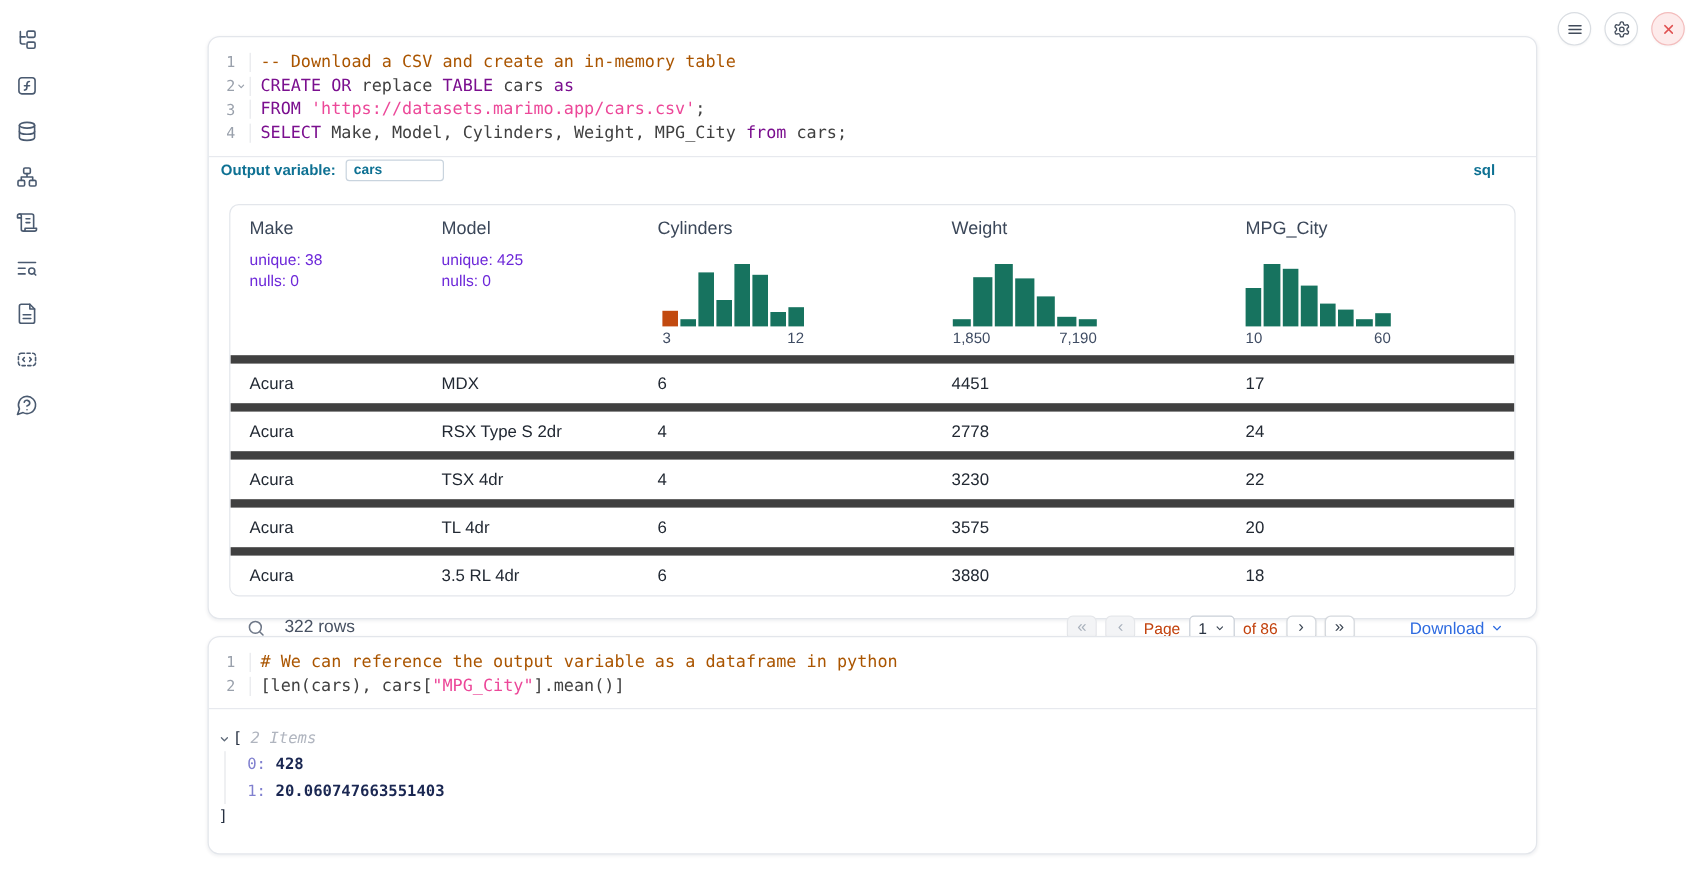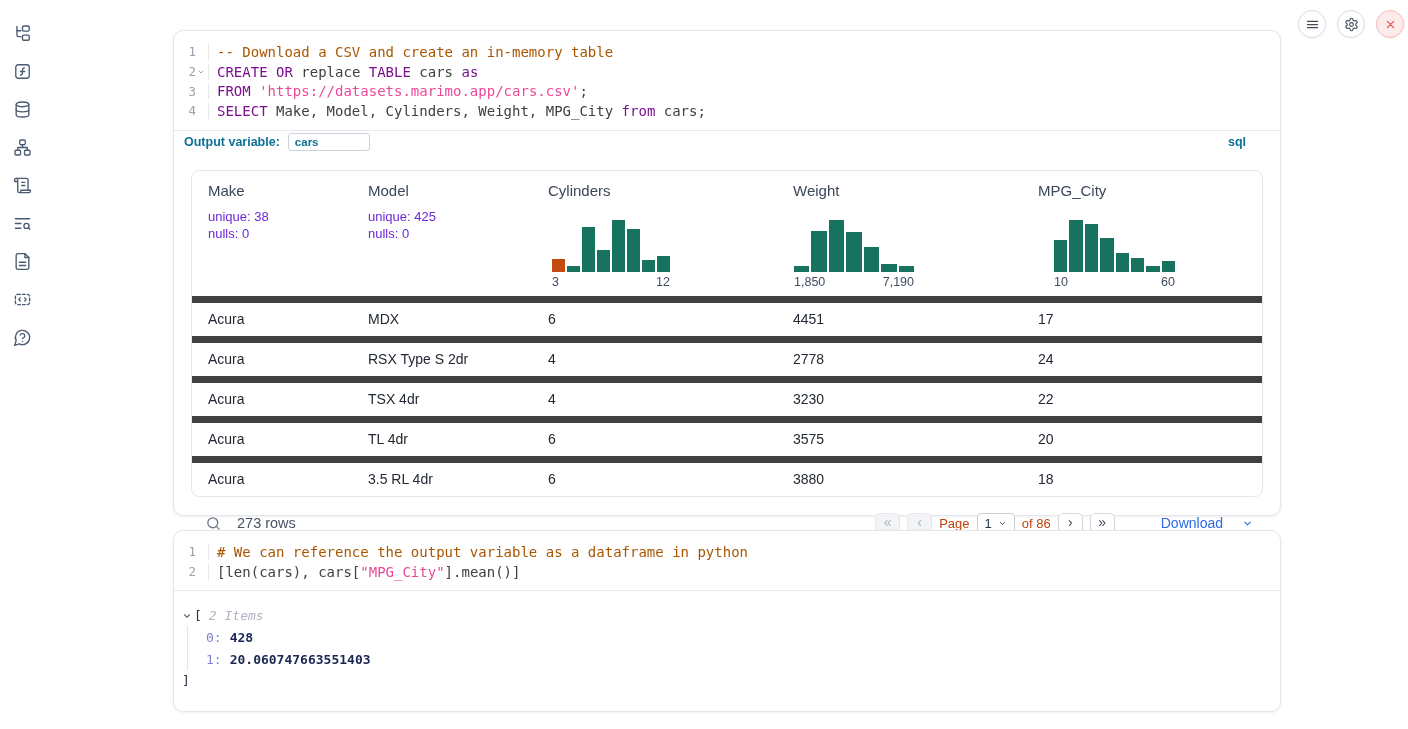--- a/index.html
+++ b/index.html
@@ -46,41 +46,41 @@
   .lang-badge{margin-left:auto;margin-right:20px;font-size:12.5px;font-weight:bold;color:#0e7193;}
 
   
   .table-card{margin:17px 17px 0;border:1px solid #e3e6eb;border-radius:8px;overflow:hidden;}
   .thead,.tr{display:grid;grid-template-columns:160px 180px 245px 245px 1fr;}
   .thead{height:125px;}
   .th{padding:11px 8px 0 16px;position:relative;box-sizing:border-box;}
   .th-title{font-size:15px;color:#3b4759;}
   .th-stats{margin-top:9px;font-size:13px;color:#6d28d9;line-height:17px;}
   .hist{position:absolute;bottom:7px;}
-  .hist-c{left:20px;width:118px;} .hist-w{left:17px;width:120px;} .hist-m{left:32px;width:121px;}
+  .hist-c{left:20px;width:118px;} .hist-w{left:17px;width:120px;} .hist-m{left:16px;width:121px;}
   .hist-bars{display:flex;align-items:flex-end;gap:2px;height:52px;}
   .hist-bar{flex:1;min-height:1px;}
   .hist-axis{display:flex;justify-content:space-between;font-size:12.5px;color:#3f4c63;margin-top:3px;}
   .tr{height:33px;border-top:7px solid #404040;align-items:center;}
   .td{padding:0 16px;font-size:14px;color:#222933;overflow:hidden;white-space:nowrap;}
 
   
   .tfoot{display:flex;align-items:center;height:53px;padding:0 27px 0 31px;}
   .search-icon{color:#6e7787;display:flex;} .search-icon svg{width:17px;height:17px;}
   .rowcount{font-size:14.5px;color:#475162;margin-left:15px;}
   .pager{margin-left:auto;display:flex;align-items:center;gap:7px;}
   .pbtn{width:25px;height:21px;border-radius:5px;display:flex;align-items:center;justify-content:center;
     font-size:14px;line-height:1;cursor:pointer;padding:0 0 2px;}
   .pbtn.off{background:#f3f4f6;border:1px solid #e5e7ea;color:#a9b1bc;}
   .pbtn.on{background:#fff;border:1px solid #d5d9de;color:#3c4654;box-shadow:0 1px 1px rgba(0,0,0,.06);}
   .plabel{font-size:13px;color:#c2410c;}
   .pselect{display:flex;align-items:center;gap:6px;border:1px solid #c9cfd7;border-radius:4px;height:19px;
     padding:0 7px;font-size:13px;color:#2a3342;background:#fff;cursor:pointer;}
   .pselect svg{width:9px;height:9px;color:#3c4654;}
-  .download{display:flex;align-items:center;gap:19px;color:#2e6be0;font-size:14px;margin-left:18px;cursor:pointer;padding-left:28px;}
+  .download{display:flex;align-items:center;gap:5px;color:#2e6be0;font-size:14px;margin-left:18px;cursor:pointer;padding-left:28px;}
   .download svg{width:11px;height:11px;}
 
   
   .py-output{border-top:1px solid #e7e9ee;padding:14px 18px 12px 8px;
     font-family:"DejaVu Sans Mono",monospace;font-size:13px;color:#273142;}
   .tree-head{display:flex;align-items:center;height:21px;}
   .tree-chevron{color:#5f6b7a;display:flex;margin-right:2px;} .tree-chevron svg{width:10px;height:10px;}
   .bracket{color:#273142;}
   .items-label{color:#b0b5bf;font-style:italic;margin-left:7px;}
   .tree-children{margin-left:5px;border-left:1px solid #e4e6ea;padding-left:18px;}
@@ -326,21 +326,21 @@
       </div>
     </div>
 
     <div class="tfoot">
       <span class="search-icon">
         <svg viewBox="0 0 24 24" fill="none" stroke="currentColor" stroke-width="1.8" stroke-linecap="round">
             <circle cx="11" cy="11" r="7"></circle>
             <path d="m20 20-3.6-3.6"></path>
           </svg>
       </span>
-      <span class="rowcount">273 rows</span>
+      <span class="rowcount">322 rows</span>
       <div class="pager">
         <button class="pbtn off">«</button>
         <button class="pbtn off">‹</button>
         <span class="plabel">Page</span>
         <div class="pselect">
           <span>1</span>
           <svg viewBox="0 0 24 24" fill="none" stroke="currentColor" stroke-width="2.6" stroke-linecap="round" stroke-linejoin="round">
               <path d="m6 9 6 6 6-6"></path>
             </svg>
         </div>

